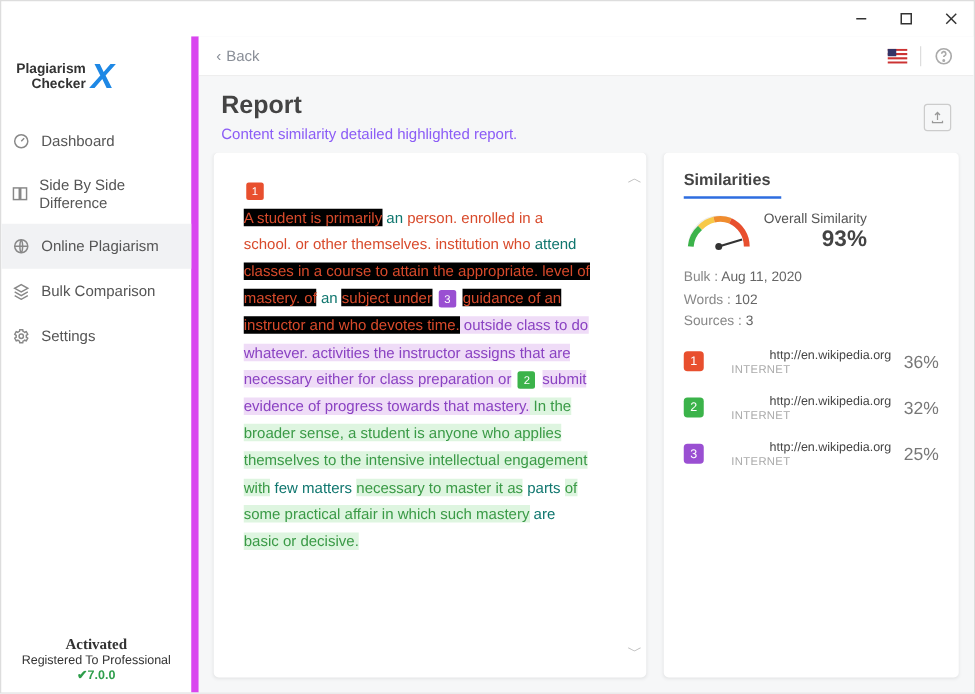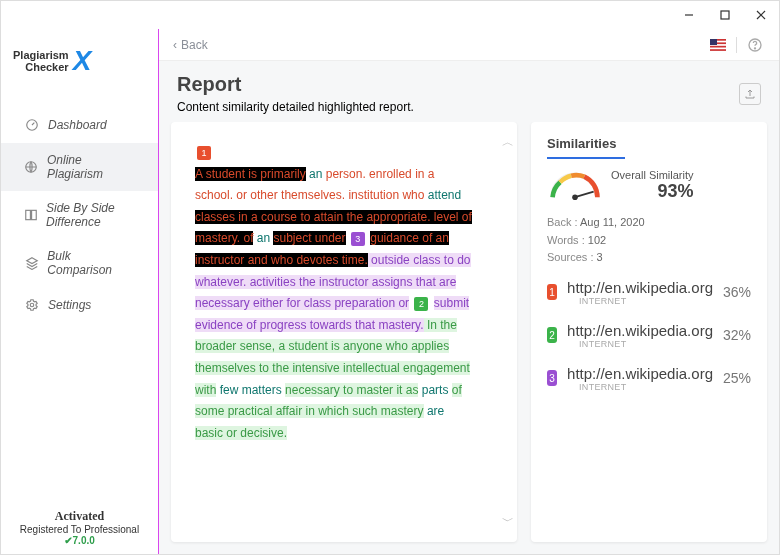--- a/index.html
+++ b/index.html
@@ -1,39 +1,39 @@
 <!DOCTYPE html>
 <html><head>
 <meta charset="utf-8">
 <style>
   * { box-sizing: border-box; margin: 0; padding: 0; }
   body { font-family: -apple-system, BlinkMacSystemFont, "Segoe UI", Arial, sans-serif; font-size: 12px; background: #fff; color: #333; width: 780px; height: 555px; overflow: hidden; }
   .window { display: flex; flex-direction: column; height: 100%; border: 1px solid #ddd; }
   .titlebar { height: 28px; display: flex; justify-content: flex-end; align-items: center; padding: 0 4px; gap: 8px; }
   .win-btn { width: 28px; height: 24px; display: flex; align-items: center; justify-content: center; cursor: pointer; }
   .content { display: flex; flex: 1; overflow: hidden; }
-  .sidebar { width: 158px; border-right: 1px solid #d946ef; display: flex; flex-direction: column; gap: 12px; }
+  .sidebar { width: 158px; border-right: 6px solid #d946ef; display: flex; flex-direction: column; }
   .logo-area { padding: 16px 12px 18px 12px; display: flex; align-items: center; gap: 4px; }
   .logo-text { font-size: 11px; font-weight: 700; line-height: 1.1; text-align: right; }
   .logo-x { font-size: 28px; font-weight: 900; color: #1e88e5; font-style: italic; }
   .nav { flex: 1; }
-  .nav-item { display: flex; align-items: center; gap: 8px; padding: 10px 23px; cursor: pointer; color: #555; font-style: italic; }
+  .nav-item { display: flex; align-items: center; gap: 8px; padding: 10px 8px; cursor: pointer; color: #555; }
   .nav-item.active { background: #f1f2f4; }
   .nav-icon { width: 16px; height: 16px; display: flex; align-items: center; justify-content: center; color: #888; }
   .footer { padding: 8px; text-align: center; font-size: 10px; }
   .footer .act { font-weight: 700; font-size: 12px; font-family: Liberation Serif, serif; }
   .footer .ver { color: #2e9e4b; font-weight: 600; }
   .main { flex: 1; background: #f6f7f8; display: flex; flex-direction: column; overflow: hidden; }
   .topbar { height: 32px; display: flex; align-items: center; padding: 0 14px; gap: 8px; border-bottom: 1px solid #eee; background: #fff; }
   .back { color: #8a8f98; cursor: pointer; display: flex; align-items: center; gap: 4px; }
   .top-spacer { flex: 1; }
   .top-ico { width: 20px; height: 20px; display: flex; align-items: center; justify-content: center; cursor: pointer; color: #aaa; }
   .header { padding: 12px 18px 8px 18px; display: flex; align-items: center; }
   .header h1 { font-size: 20px; font-weight: 600; color: #444; }
-  .header .sub { color: #000000; margin-top: 4px; }
+  .header .sub { color: #8b5cf6; margin-top: 4px; }
   .hdr-action { margin-left: auto; width: 22px; height: 22px; cursor: pointer; color: #999; border: 1px solid #ccc; border-radius: 3px; display: flex; align-items: center; justify-content: center; }
   .body { display: flex; flex: 1; gap: 14px; padding: 0 12px 12px 12px; overflow: hidden; }
   .card { background: #fff; border-radius: 4px; box-shadow: 0 1px 3px rgba(0,0,0,0.08); }
   .left-card { flex: 1.15; display: flex; }
   .doc { padding: 20px 24px; line-height: 1.8; font-size: 12px; flex: 1; }
   .doc .badge { display: inline-block; width: 14px; height: 14px; border-radius: 2px; color: #fff; font-size: 9px; line-height: 14px; text-align: center; vertical-align: middle; margin: 0 2px; }
   .b1 { background: #e84f2e; }
   .b2 { background: #3bb34a; }
   .b3 { background: #9a4fd2; }
   .h-red { background: #000000; color: #d84a2b; }
@@ -48,21 +48,21 @@
   .gauge { width: 56px; height: 30px; position: relative; }
   .gauge svg { width: 100%; height: 100%; }
   .overall-label { font-size: 11px; color: #555; }
   .overall-pct { font-size: 18px; font-weight: 600; color: #444; }
   .meta { font-size: 11px; color: #666; line-height: 1.6; margin-bottom: 12px; }
   .meta .k { color: #888; }
   .src-list { display: flex; flex-direction: column; gap: 16px; }
   .src { display: flex; align-items: center; gap: 10px; }
   .src .badge { width: 16px; height: 16px; border-radius: 3px; color: #fff; font-size: 10px; display: flex; align-items: center; justify-content: center; }
   .src-info { flex: 1; }
-  .src-url { font-size: 15px; color: #444; }
+  .src-url { font-size: 10px; color: #444; text-align: right; }
   .src-type { font-size: 9px; color: #aaa; letter-spacing: 0.3px; padding-left: 12px; }
   .src-pct { font-size: 14px; color: #777; }
   .divider { width: 1px; height: 16px; background: #ddd; }
 </style>
 </head>
 <body>
 
 <div class="window">
   <div class="titlebar">
     <div class="win-btn">
@@ -96,37 +96,37 @@
       <div class="nav">
         <div class="nav-item">
           <span class="nav-icon">
               <svg width="14" height="14" viewBox="0 0 24 24" fill="none" stroke="currentColor" stroke-width="2">
                 <circle cx="12" cy="12" r="9"></circle>
                 <path d="M12 12l4-4"></path>
               </svg>
             </span>
           <span>Dashboard</span>
         </div>
+        <div class="nav-item">
+          <span class="nav-icon">
+              <svg width="14" height="14" viewBox="0 0 24 24" fill="none" stroke="currentColor" stroke-width="2">
+                <rect x="3" y="4" width="8" height="16"></rect>
+                <rect x="13" y="4" width="8" height="16"></rect>
+              </svg>
+            </span>
+          <span>Side By Side Difference</span>
+        </div>
         <div class="nav-item active">
           <span class="nav-icon">
               <svg width="14" height="14" viewBox="0 0 24 24" fill="none" stroke="currentColor" stroke-width="2">
                 <circle cx="12" cy="12" r="9"></circle>
                 <path d="M3 12h18M12 3c2.5 3 2.5 15 0 18M12 3c-2.5 3-2.5 15 0 18"></path>
               </svg>
             </span>
           <span>Online Plagiarism</span>
-        </div>
-        <div class="nav-item">
-          <span class="nav-icon">
-              <svg width="14" height="14" viewBox="0 0 24 24" fill="none" stroke="currentColor" stroke-width="2">
-                <rect x="3" y="4" width="8" height="16"></rect>
-                <rect x="13" y="4" width="8" height="16"></rect>
-              </svg>
-            </span>
-          <span>Side By Side Difference</span>
         </div>
         <div class="nav-item">
           <span class="nav-icon">
               <svg width="14" height="14" viewBox="0 0 24 24" fill="none" stroke="currentColor" stroke-width="2">
                 <path d="M12 3l9 5-9 5-9-5 9-5zM3 13l9 5 9-5M3 18l9 5 9-5"></path>
               </svg>
             </span>
           <span>Bulk Comparison</span>
         </div>
         <div class="nav-item">
@@ -215,21 +215,21 @@
                 <line x1="30" y1="28" x2="50" y2="22" stroke="#333" stroke-width="2"></line>
                 <circle cx="30" cy="28" r="3" fill="#333"></circle>
               </svg>
             </div>
             <div>
               <div class="overall-label">Overall Similarity</div>
               <div class="overall-pct">93%</div>
             </div>
           </div>
           <div class="meta">
-            <div><span class="k">Back :</span><span> Aug 11, 2020</span></div>
+            <div><span class="k">Bulk :</span><span> Aug 11, 2020</span></div>
             <div><span class="k">Words :</span><span> 102</span></div>
             <div><span class="k">Sources :</span><span> 3</span></div>
           </div>
           <div class="src-list">
             <div class="src">
               <div class="badge b1">1</div>
               <div class="src-info">
                 <div class="src-url">http://en.wikipedia.org</div>
                 <div class="src-type">INTERNET</div>
               </div>

